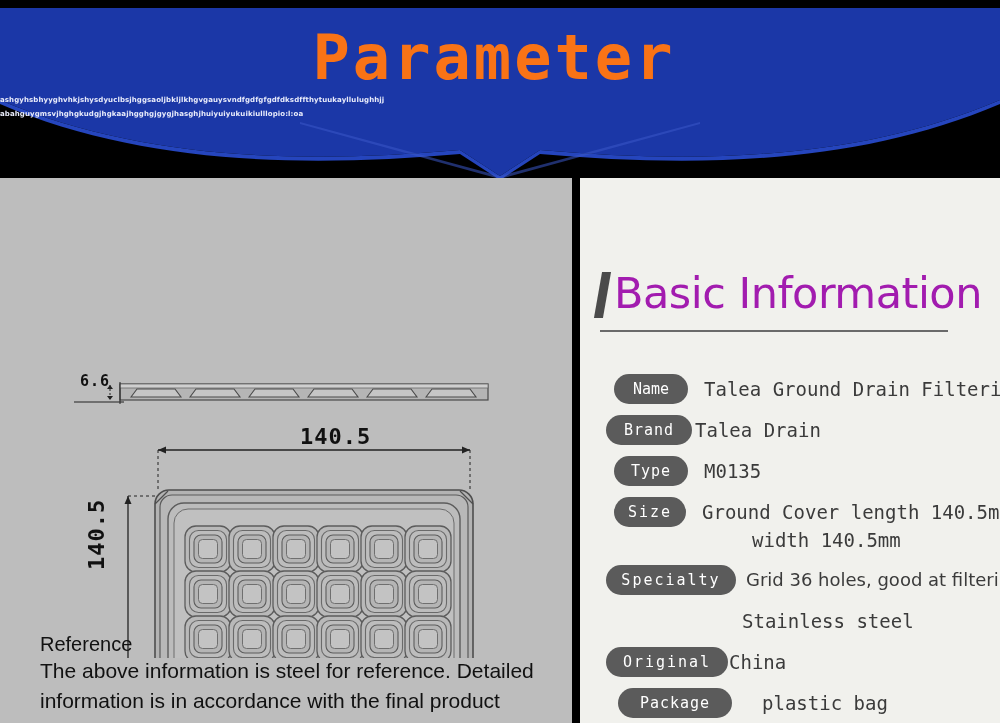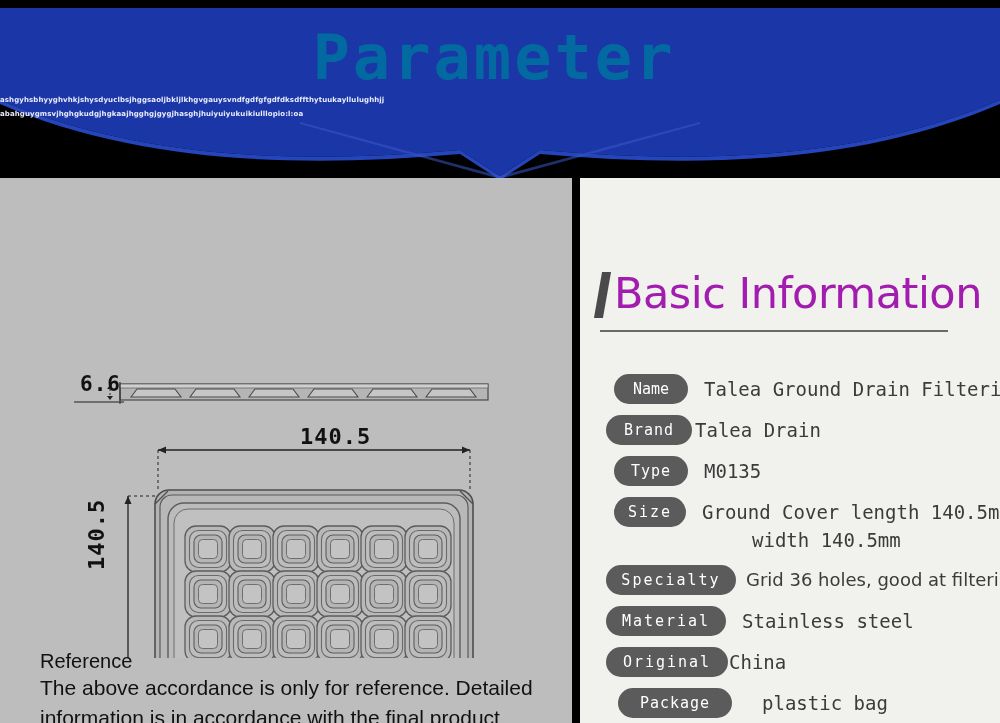--- a/index.html
+++ b/index.html
@@ -3,47 +3,47 @@
 <meta charset="utf-8">
 <style>
   html,body{margin:0;padding:0;background:#000;}
   body{width:1000px;height:723px;position:relative;overflow:hidden;
        font-family:"Liberation Sans",sans-serif;}
 
   
   #banner{position:absolute;left:0;top:0;width:1000px;height:178px;background:#000;overflow:hidden;}
   #banner svg{position:absolute;left:0;top:0;}
   #banner-title{position:absolute;left:0;top:22px;width:988px;text-align:center;
-                color:#0369a1;font-size:62px;line-height:72px;font-weight:700;
+                color:#f97316;font-size:62px;line-height:72px;font-weight:700;
                 font-family:"DejaVu Sans Mono",monospace;letter-spacing:3px;}
   .banner-sub{position:absolute;left:0;width:1000px;color:#e9ecfb;
               font-size:7px;line-height:9px;font-weight:700;letter-spacing:.1px;
               font-family:"DejaVu Sans",sans-serif;white-space:nowrap;}
   #banner-sub1{top:96px;}
   #banner-sub2{top:110px;}
 
   
   #content{position:absolute;left:0;top:178px;width:1000px;height:545px;}
   #left-panel{position:absolute;left:0;top:0;width:572px;height:545px;background:#bdbdbd;overflow:hidden;}
   #divider{position:absolute;left:572px;top:0;width:8px;height:545px;background:#000;}
   #right-panel{position:absolute;left:580px;top:0;width:420px;height:545px;background:#f1f1ed;overflow:hidden;}
 
   
   #drawing{position:absolute;left:0;top:0;width:572px;height:480px;}
-  #dim-thickness{position:absolute;left:80px;top:194px;font-size:21px;color:#111;
+  #dim-thickness{position:absolute;left:80px;top:194px;font-size:15px;color:#111;
                  font-family:"DejaVu Sans Mono",monospace;font-weight:700;letter-spacing:1px;}
   #dim-width{position:absolute;left:300px;top:246px;font-size:22px;color:#111;
              font-family:"DejaVu Sans Mono",monospace;font-weight:700;letter-spacing:1px;}
   #dim-height{position:absolute;left:84px;top:392px;font-size:22px;color:#111;
               font-family:"DejaVu Sans Mono",monospace;font-weight:700;letter-spacing:1px;
               transform:rotate(-90deg);transform-origin:left top;}
 
   
   #reference{position:absolute;left:40px;top:632px;width:530px;color:#111;}
-  #ref-title{font-size:20px;line-height:24px;margin-top:17px;}
+  #ref-title{font-size:20px;line-height:24px;}
   #ref-body{font-size:21px;line-height:30px;}
   #bi-accent{position:absolute;left:18px;top:94px;width:9px;height:46px;background:#4a4a4a;
              transform:skewX(-10deg);}
   #bi-title{position:absolute;left:34px;top:88px;font-size:43px;line-height:54px;color:#a21caf;
             font-family:"DejaVu Sans",sans-serif;letter-spacing:-.5px;}
   #bi-rule{position:absolute;left:20px;top:152px;width:348px;height:2px;background:#6a6a6a;}
 
   #info-list{position:absolute;left:22px;top:196px;width:398px;}
   .info-row{position:relative;height:41px;}
   .pill{position:absolute;left:0;top:0;height:30px;border-radius:15px;background:#5b5b5b;
@@ -218,35 +218,34 @@
         <span class="val" style="left:100px;">Ground Cover  length 140.5mm,</span>
         <span class="val2" style="left:150px;top:28px;">width 140.5mm</span>
       </div>
 
       <div class="info-row">
         <span class="pill w-sp">Specialty</span>
         <span class="val val-sans" style="left:144px;">Grid 36 holes, good at filtering</span>
       </div>
 
       <div class="info-row">
-        <span class="pill w-m">Material</span>
         <span class="val" style="left:140px;">Stainless steel</span>
       </div>
 
       <div class="info-row">
         <span class="pill w-o">Original</span>
         <span class="val" style="left:127px;text-align:center;">China</span>
       </div>
 
       <div class="info-row">
         <span class="pill w-p">Package</span>
         <span class="val" style="left:160px;">plastic bag</span>
       </div>
 
     </div>
   </div>
 </div>
 
 <div id="reference">
   <div id="ref-title">Reference</div>
-  <div id="ref-body">The above accordance is only for reference. Detailed</div>
+  <div id="ref-body">The above information is steel for reference. Detailed</div>
   <div id="ref-body2" class="" style="font-size:21px;line-height:30px;">information is in accordance with the final product</div>
 </div>
 
 </body></html>

